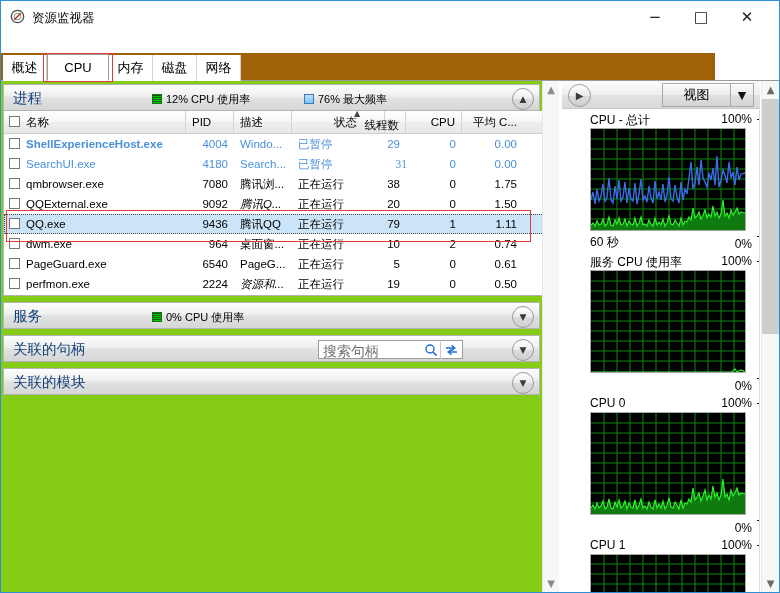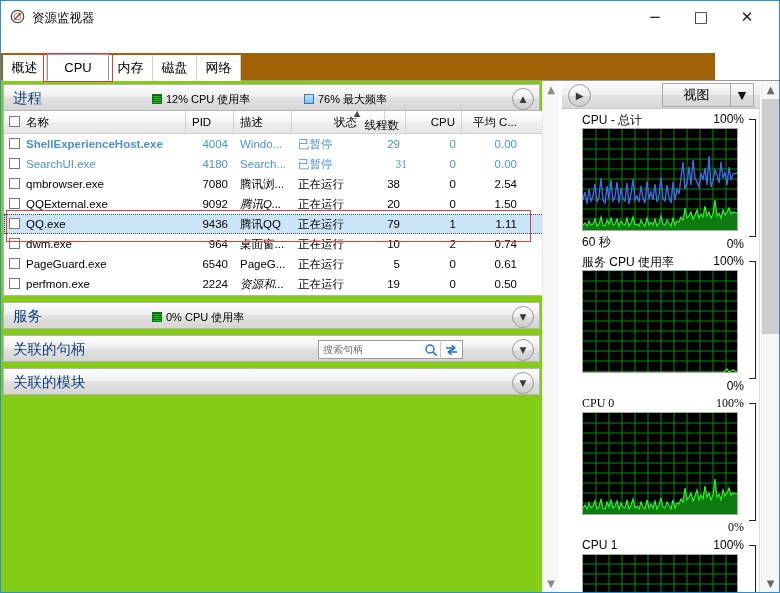--- a/index.html
+++ b/index.html
@@ -202,21 +202,21 @@
     display:flex;align-items:center;justify-content:center;
     font-family:"DejaVu Sans",sans-serif;font-size:10px;color:#8b8b8b;line-height:1;
   }
 
   
   .searchbox{
     position:absolute;width:145px;height:19px;box-sizing:border-box;
     border:1px solid #9c9c9c;background:#fff;
   }
   .searchbox .ph{
-    position:absolute;left:4px;top:2px;font-size:10px;color:#6f6f6f;white-space:nowrap;
+    position:absolute;left:4px;top:2px;font-size:14px;color:#6f6f6f;white-space:nowrap;
   }
   .mag{
     position:absolute;right:24px;top:2px;width:14px;height:14px;
   }
   .srefresh{
     position:absolute;right:3px;top:2px;width:15px;height:14px;
     display:flex;align-items:center;justify-content:center;
     font-family:"DejaVu Sans",sans-serif;font-size:12px;color:#1f6fd0;line-height:1;
   }
   .sbdiv{position:absolute;right:21px;top:1px;width:1px;height:17px;background:#c6c6c6;}
@@ -252,21 +252,21 @@
   .viewbtn .vdiv{width:1px;height:22px;background:#a9a9a9;}
   .viewbtn .arr{
     width:22px;text-align:center;font-family:"DejaVu Sans",sans-serif;
     font-size:11px;color:#111;
   }
   .graphs{
     position:absolute;left:0;top:29px;width:198px;height:482px;
     background:#fff;border-right:1px solid #dcdcdc;
     box-sizing:border-box;overflow:hidden;
   }
-  .gblock{position:absolute;left:8px;width:198px;}
+  .gblock{position:absolute;left:16px;width:198px;}
   .gtitle{
     position:absolute;left:12px;top:0;font-size:12px;color:#000;white-space:nowrap;
   }
   .gmax{
     position:absolute;right:24px;top:0;font-size:12px;color:#000;white-space:nowrap;
   }
   .gmin{
     position:absolute;right:24px;bottom:0;font-size:12px;color:#000;white-space:nowrap;
   }
   .gsecs{
@@ -412,21 +412,21 @@
           </div>
 
           <div class="row" style="top:40px;text-decoration:underline;">
             <div class="cbx"></div>
             <div class="cell norm" style="left:0;width:182px;padding-left:22px;">qmbrowser.exe</div>
             <div class="cell norm num" style="left:182px;width:48px;">7080</div>
             <div class="cell norm" style="left:230px;width:58px;">腾讯浏...</div>
             <div class="cell norm" style="left:288px;width:57px;">正在运行</div>
             <div class="cell norm num" style="left:345px;width:57px;">38</div>
             <div class="cell norm num" style="left:402px;width:56px;">0</div>
-            <div class="cell norm num" style="left:458px;width:61px;">2.54</div>
+            <div class="cell norm num" style="left:458px;width:61px;">1.75</div>
           </div>
 
           <div class="row" style="top:60px;">
             <div class="cbx"></div>
             <div class="cell norm" style="left:0;width:182px;padding-left:22px;">QQExternal.exe</div>
             <div class="cell norm num" style="left:182px;width:48px;">9092</div>
             <div class="cell norm" style="left:230px;width:58px;font-style:italic;">腾讯Q...</div>
             <div class="cell norm" style="left:288px;width:57px;">正在运行</div>
             <div class="cell norm num" style="left:345px;width:57px;">20</div>
             <div class="cell norm num" style="left:402px;width:56px;">0</div>
@@ -602,21 +602,21 @@
                 <line x1="0" y1="70" x2="154" y2="70"></line>
                   <line x1="0" y1="80" x2="154" y2="80"></line>
                 <line x1="0" y1="90" x2="154" y2="90"></line>
               </g>
               <polyline points="0,101 140,101 142,100 144,98 146,101 150,99 154,101" fill="none" stroke="#2ef02e" stroke-width="1.2"></polyline>
             </svg>
           </div>
           <span class="gmin" style="bottom:1px;">0%</span>
         </div>
 
-        <div class="gblock" style="top:286px;height:140px;font-family:Liberation Serif, serif;">
+        <div class="gblock" style="top:286px;height:140px;">
           <span class="gtitle">CPU 0</span>
           <span class="gmax">100%</span>
           <div class="bracket" style="top:7px;height:118px;width:7px;"></div>
           <div class="plot" style="top:16px;width:156px;height:103px;">
             <svg width="154" height="101" viewBox="0 0 154 101" preserveAspectRatio="none">
               <g stroke="#0b8a0b" stroke-width="1">
                 <line x1="13" y1="0" x2="13" y2="101"></line>
                   <line x1="26" y1="0" x2="26" y2="101"></line>
                 <line x1="39" y1="0" x2="39" y2="101"></line>
                   <line x1="52" y1="0" x2="52" y2="101"></line>

